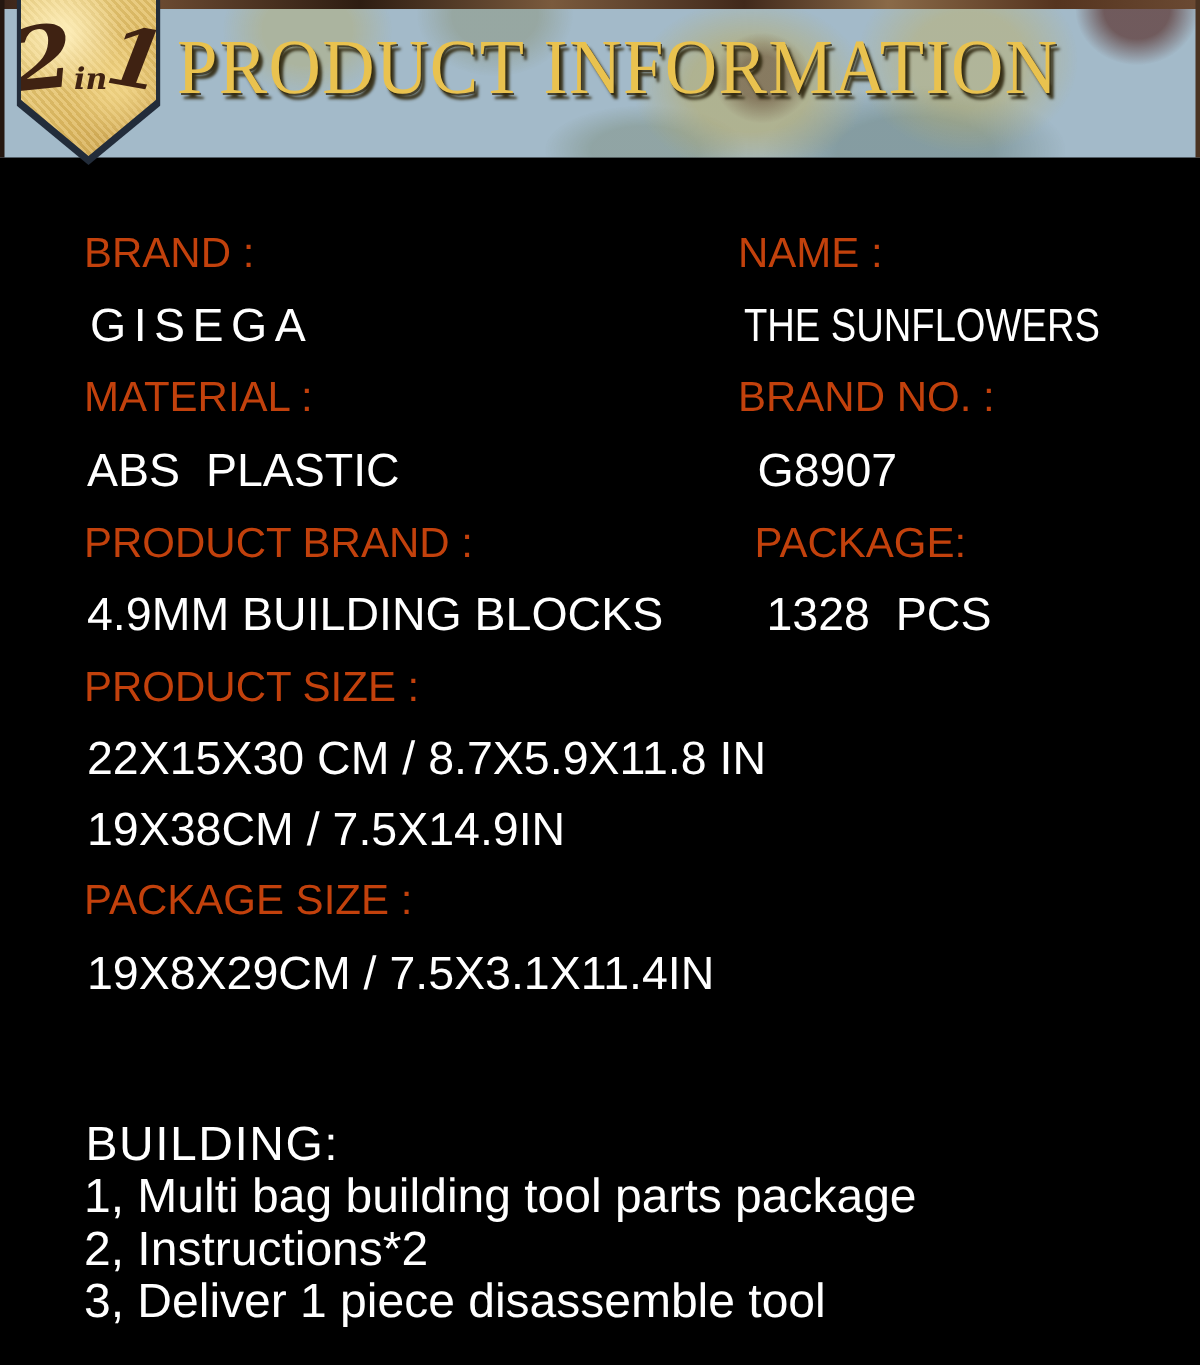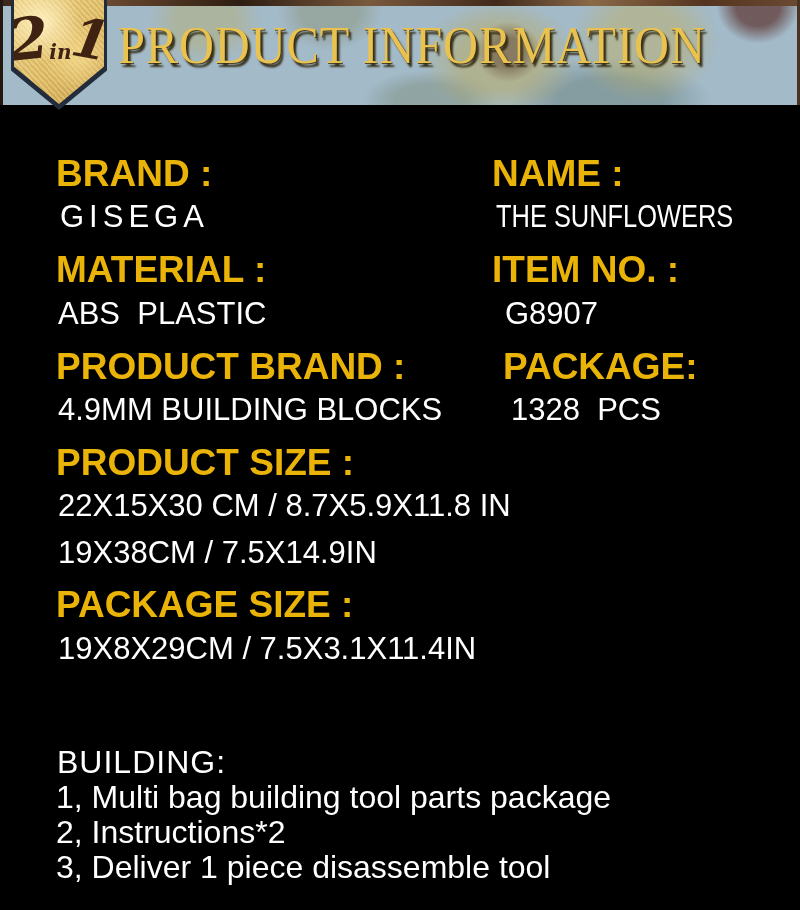--- a/index.html
+++ b/index.html
@@ -38,22 +38,22 @@
       radial-gradient(circle at 72% 55%, rgba(250,225,150,.6) 0 8%, rgba(250,225,150,0) 42%),
       repeating-linear-gradient(48deg, rgba(255,255,255,.14) 0 2px, rgba(0,0,0,.05) 2px 4px),
       linear-gradient(135deg,#efd382 0%,#e2bd63 55%,#cda24b 100%);
     display:flex;justify-content:center;align-items:flex-start;
     font-family:"DejaVu Serif",serif;font-style:italic;font-weight:700;color:#3f2212;}
   .bnum{font-size:58px;line-height:1;margin-top:10px;transform:rotate(-6deg);}
   .bin{font-size:20px;line-height:1;margin:42px 1px 0 1px;}
   .bone{transform:rotate(10deg);margin-top:12px;font-size:54px;}
 
   
-  .lab{position:absolute;font-weight:700;font-size:37px;line-height:1.15;
-       color:#eab308;white-space:pre;}
+  .lab{position:absolute;font-weight:400;font-size:28px;line-height:1.15;
+       color:#c2410c;white-space:pre;}
   .val{position:absolute;font-weight:400;font-size:31px;line-height:1.15;
        color:#ffffff;white-space:pre;}
   .c1{left:56px;} .c1v{left:60px;} .c2{left:492px;}
   .sp-wide{letter-spacing:5px;}
   .cond{transform:scaleX(.82);transform-origin:left;}
   .desc{font-size:32px;}
 </style>
 </head>
 <body>
 
@@ -75,21 +75,21 @@
   </header>
 
   <main>
 
     <span class="lab c1" style="top:153px">BRAND :</span>
     <span class="lab c2" style="top:153px">NAME :</span>
     <span class="val c1v sp-wide" style="top:199px">GISEGA</span>
     <span class="val cond" style="top:199px;left:496px">THE SUNFLOWERS</span>
 
     <span class="lab c1" style="top:249px">MATERIAL :</span>
-    <span class="lab c2" style="top:249px">ITEM NO. :</span>
+    <span class="lab c2" style="top:249px">BRAND NO. :</span>
     <span class="val" style="top:296px;left:58px">ABS  PLASTIC</span>
     <span class="val" style="top:296px;left:505px">G8907</span>
 
     <span class="lab c1" style="top:346px">PRODUCT BRAND :</span>
     <span class="lab" style="top:346px;left:503px">PACKAGE:</span>
     <span class="val" style="top:392px;left:58px">4.9MM BUILDING BLOCKS</span>
     <span class="val" style="top:392px;left:511px">1328  PCS</span>
 
     <span class="lab c1" style="top:442px">PRODUCT SIZE :</span>
     <span class="val" style="top:488px;left:58px">22X15X30 CM / 8.7X5.9X11.8 IN</span>

